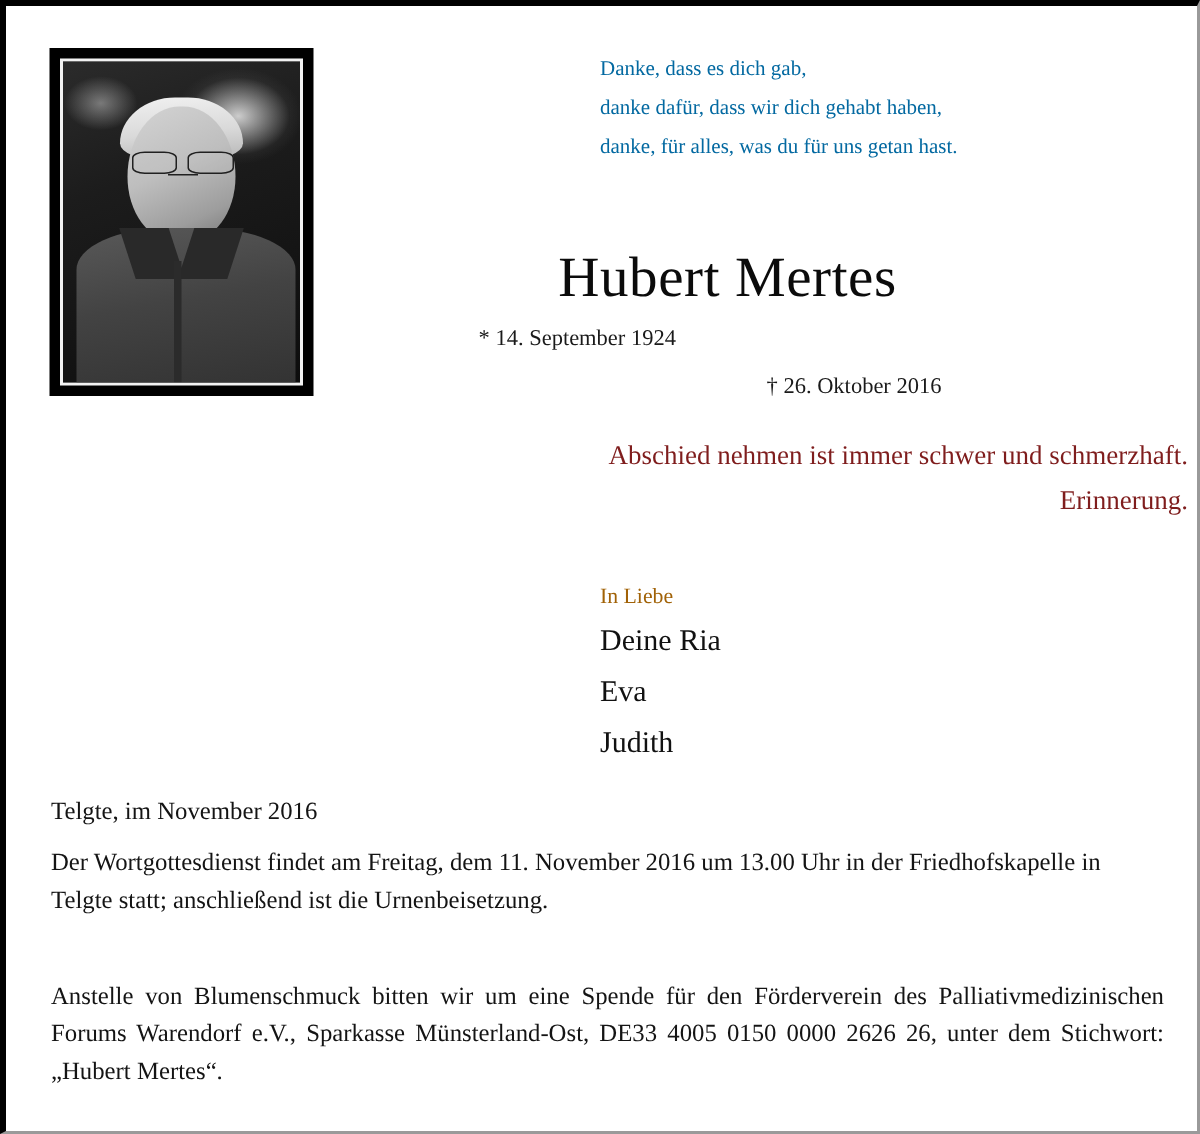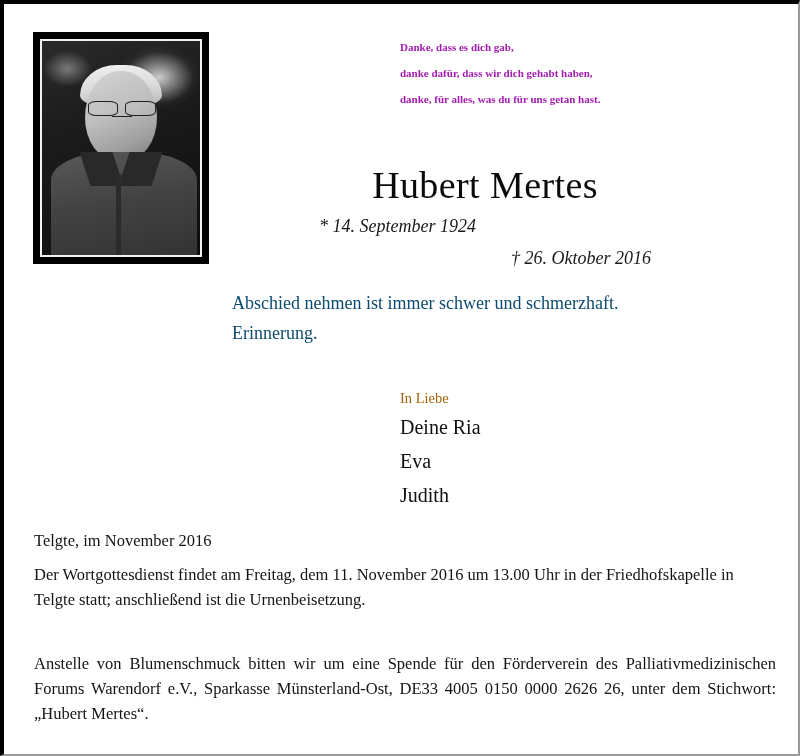--- a/index.html
+++ b/index.html
@@ -132,24 +132,23 @@
     height: 38%;
     background: #2c2b29;
   }
 
   
   .verse {
     position: absolute;
     left: 396px;
     top: 30px;
     width: 390px;
-    font-size: 11px;
+    font-size: 14px;
     line-height: 26px;
-    color: #a21caf;
-    font-weight: bold;
+    color: #0369a1;
   }
   .verse div { white-space: nowrap; }
 
   .name {
     position: absolute;
     left: 250px;
     top: 160px;
     width: 462px;
     text-align: center;
     font-size: 38px;
@@ -157,38 +156,38 @@
     font-weight: normal;
     letter-spacing: 0.4px;
     color: #0b0b0b;
   }
 
   .dates {
     position: absolute;
     left: 250px;
     top: 212px;
     width: 462px;
-    font-size: 18px;
+    font-size: 15px;
     line-height: 20px;
     color: #1a1a1a;
     display: flex;
     justify-content: center;
-    font-style: italic;
   }
   .dates .born { width: 196px; text-align: left; padding-left: 30px; box-sizing: border-box; }
   .dates .died { width: 196px; text-align: left; padding-left: 26px; box-sizing: border-box; margin-top: 32px; }
 
   .farewell {
     position: absolute;
     left: 228px;
     top: 284px;
     width: 560px;
     font-size: 18px;
     line-height: 30px;
-    color: #0c4a6e;
+    color: #7f1d1d;
+    text-align: right;
   }
   .farewell div { white-space: nowrap; }
 
   .signoff {
     position: absolute;
     left: 396px;
     top: 382px;
     width: 330px;
   }
   .signoff .intro {

